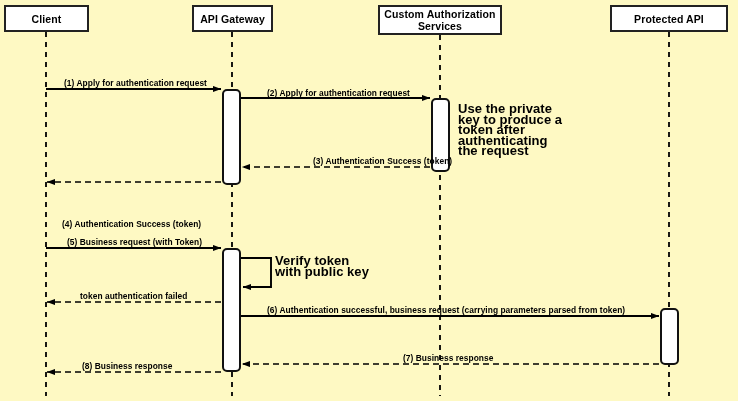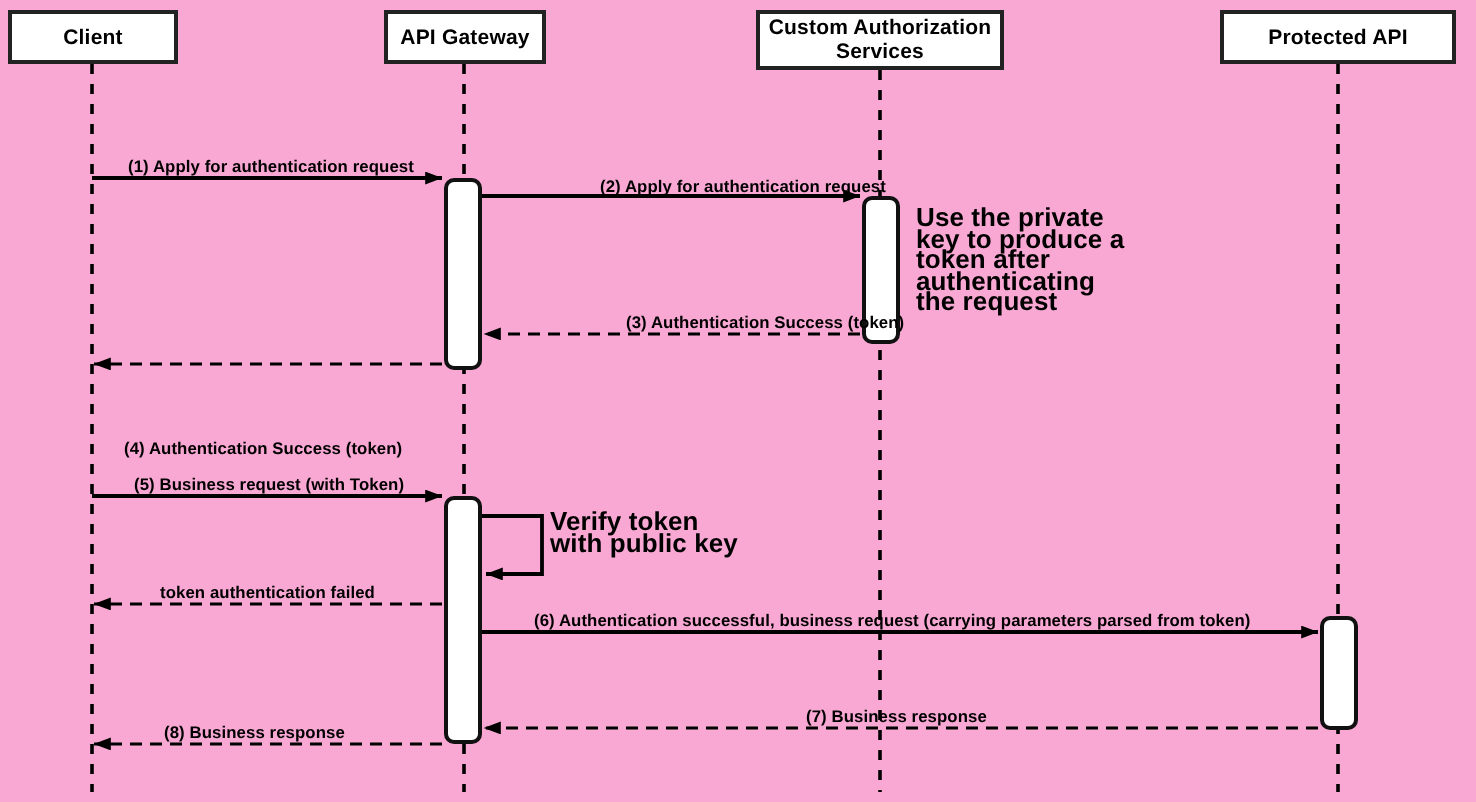--- a/index.html
+++ b/index.html
@@ -11,21 +11,21 @@
   body {
     font-family: "Liberation Sans", sans-serif;
     width: 738px;
     height: 401px;
     overflow: hidden;
   }
   #diagram-root {
     position: relative;
     width: 738px;
     height: 401px;
-    background: #f9a8d4;
+    background: #fef9c3;
   }
   #diagram-svg {
     position: absolute;
     left: 0;
     top: 0;
     width: 738px;
     height: 401px;
   }
   .participant-box {
     position: absolute;
@@ -126,21 +126,21 @@
       </div>
     </div>
   <div id="activations-layer">
       <div class="activation" style="left: 222px; top: 89px; width: 19px; height: 96px;"></div>
       <div class="activation" style="left: 431px; top: 98px; width: 19px; height: 74px;"></div>
       <div class="activation" style="left: 222px; top: 248px; width: 19px; height: 124px;"></div>
       <div class="activation" style="left: 660px; top: 308px; width: 19px; height: 57px;"></div>
     </div>
   <div id="labels-layer">
       <div class="msg-label" style="left: 64px; top: 78px;">(1) Apply for authentication request</div>
-      <div class="msg-label" style="left: 267px; top: 88px; margin-left: 33px;">(2) Apply for authentication request</div>
+      <div class="msg-label" style="left: 267px; top: 88px;">(2) Apply for authentication request</div>
       <div class="msg-label" style="left: 277px; top: 156px; margin-left: 36px;">(3) Authentication Success (token)</div>
       <div class="msg-label" style="left: 62px; top: 171px; margin-top: 48px;">(4) Authentication Success (token)</div>
       <div class="msg-label" style="left: 67px; top: 237px;">(5) Business request (with Token)</div>
       <div class="msg-label" style="left: 80px; top: 291px;">token authentication failed</div>
       <div class="msg-label" style="left: 267px; top: 305px;">(6) Authentication successful, business request (carrying parameters parsed from token)</div>
       <div class="msg-label" style="left: 403px; top: 353px;">(7) Business response</div>
       <div class="msg-label" style="left: 82px; top: 361px;">(8) Business response</div>
       <div class="self-note" style="left: 275px; top: 256px;">
         <div>Verify token</div>
         <div>with public key</div>

